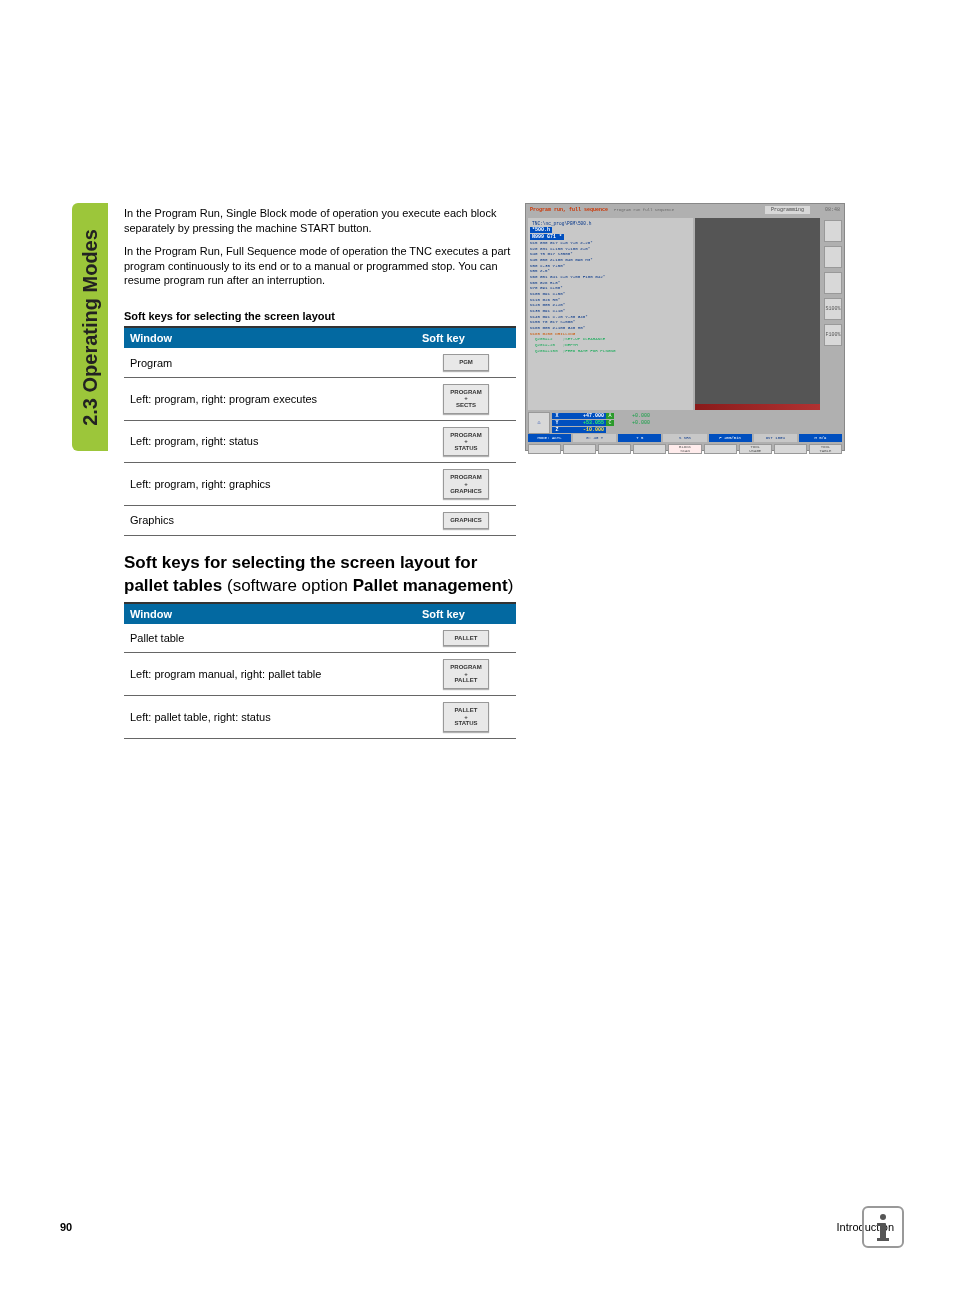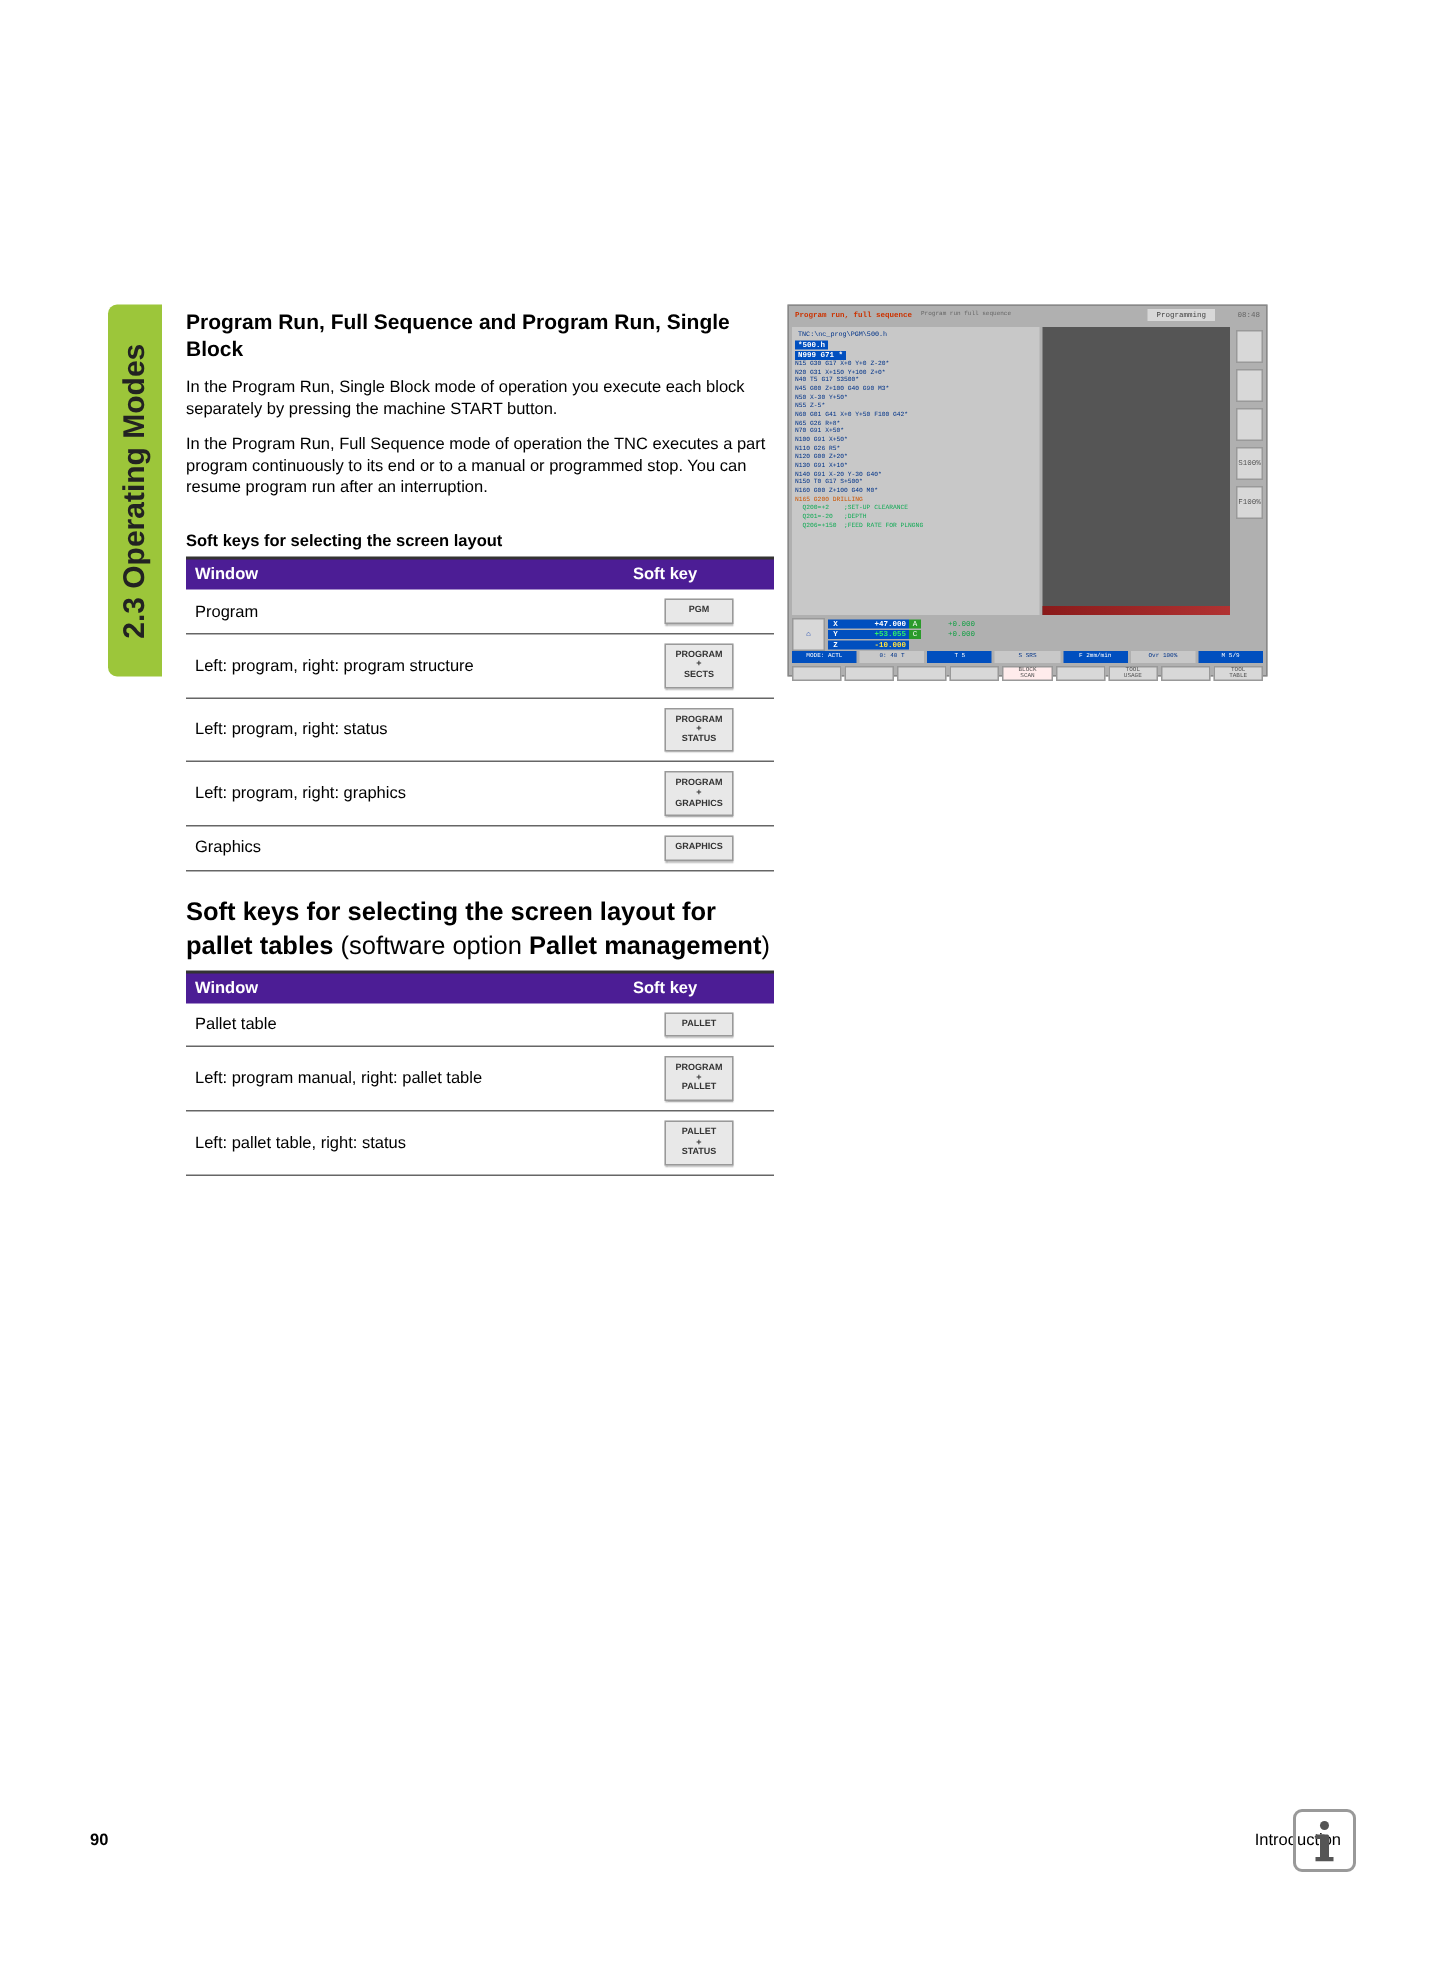--- a/index.html
+++ b/index.html
@@ -59,21 +59,21 @@
     margin-top: 22px;
     margin-bottom: 4px;
   }
   table.softkey {
     width: 100%;
     border-collapse: collapse;
     margin-bottom: 14px;
     border-top: 2px solid #333;
   }
   table.softkey thead th {
-    background: #4c1d95;
+    background: #0369a1;
     color: #fff;
     text-align: left;
     font-size: 11px;
     font-weight: bold;
     padding: 4px 6px;
     margin-left: 40px;
   }
   table.softkey thead th:last-child {
     width: 100px;
   }
@@ -268,39 +268,38 @@
 </head>
 <body>
 
 <div class="page">
 
   <div class="side-tab">
     <div class="side-tab-text">2.3 Operating Modes</div>
   </div>
 
   <div class="content">
-    <div class="heading">Program Run, Full Sequence and Program Run, Single Block</div>
     <p class="para">In the Program Run, Single Block mode of operation you execute each block separately by pressing the machine START button.</p>
     <p class="para">In the Program Run, Full Sequence mode of operation the TNC executes a part program continuously to its end or to a manual or programmed stop. You can resume program run after an interruption.</p>
 
     <div class="subhead">Soft keys for selecting the screen layout</div>
     <table class="softkey">
       <thead>
         <tr>
           <th>Window</th>
           <th>Soft key</th>
         </tr>
       </thead>
       <tbody id="t1body">
           <tr>
             <td>Program</td>
             <td class="keycell"><span class="softkey-btn">PGM</span></td>
           </tr>
           <tr>
-            <td>Left: program, right: program structure</td>
+            <td>Left: program, right: program executes</td>
             <td class="keycell"><span class="softkey-btn">PROGRAM<br>+<br>SECTS</span></td>
           </tr>
           <tr>
             <td>Left: program, right: status</td>
             <td class="keycell"><span class="softkey-btn">PROGRAM<br>+<br>STATUS</span></td>
           </tr>
           <tr>
             <td>Left: program, right: graphics</td>
             <td class="keycell"><span class="softkey-btn">PROGRAM<br>+<br>GRAPHICS</span></td>
           </tr>

